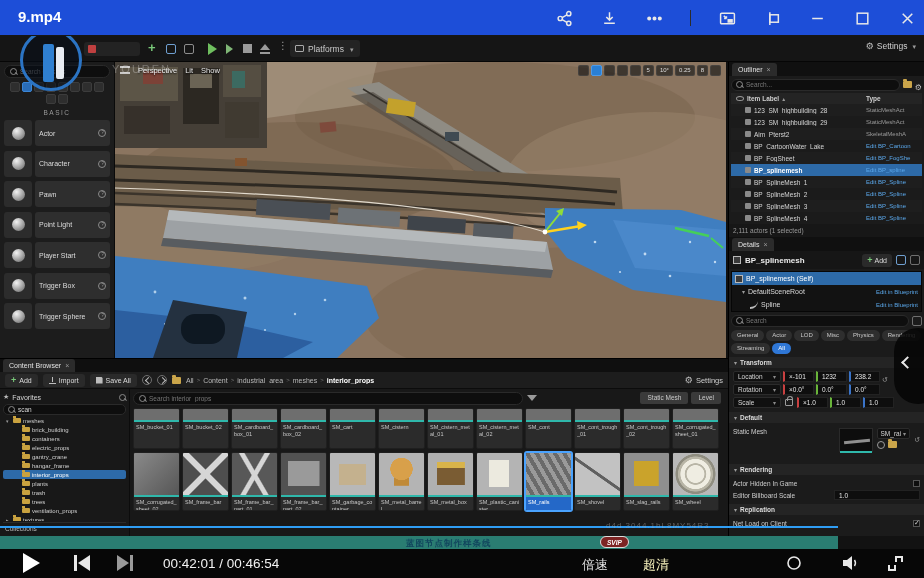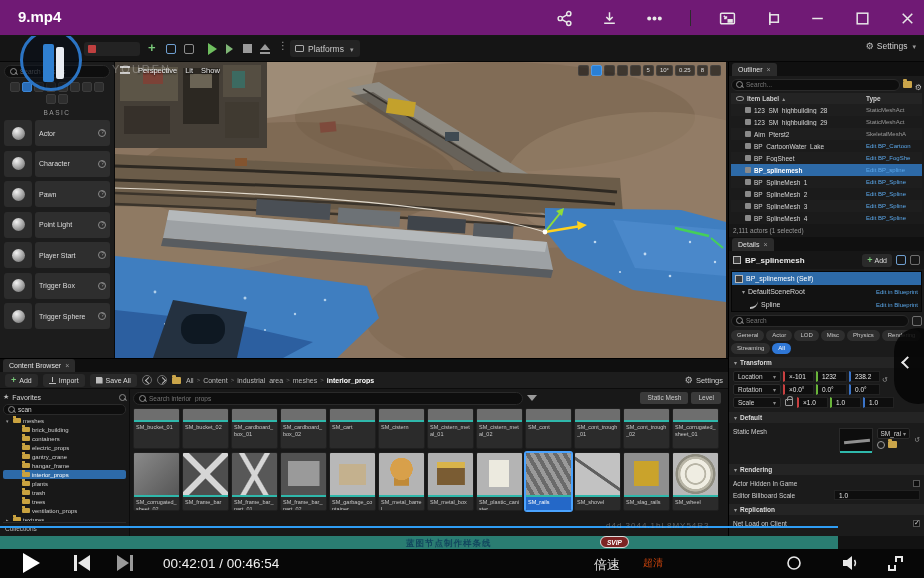--- a/index.html
+++ b/index.html
@@ -1,21 +1,21 @@
 <!DOCTYPE html>
 <html><head>
 <meta charset="utf-8">
 <style>
   html,body{margin:0;padding:0;background:#000;}
   body{font-family:"Liberation Sans","DejaVu Sans",sans-serif;}
   .stage{position:relative;width:924px;height:578px;background:#000;overflow:hidden;}
   .stage *{box-sizing:border-box;}
 
   
-  .titlebar{position:absolute;left:0;top:0;width:924px;height:36px;background:#701a75;z-index:90;border-bottom:1px solid #161616;}
+  .titlebar{position:absolute;left:0;top:0;width:924px;height:36px;background:#1d4ed8;z-index:90;border-bottom:1px solid #161616;}
   .vtitle{position:absolute;left:18px;top:8px;font-size:15px;font-weight:bold;color:#fff;}
   .tb-icons{position:absolute;right:8px;top:0;height:36px;display:flex;align-items:center;gap:27px;}
   .tbi{width:18px;height:18px;display:inline-flex;align-items:center;justify-content:center;cursor:pointer;}
   .tbi svg{width:17px;height:17px;stroke:#e8e8e8;fill:none;stroke-width:1.4;}
   .tb-sep{width:1px;height:16px;background:#2c2c2c;}
 
   
   .video{position:absolute;left:0;top:36px;width:924px;height:500px;background:#111;overflow:hidden;}
 
   
@@ -223,22 +223,22 @@
   .chapter{position:absolute;left:406px;top:2px;font-size:8.5px;font-weight:bold;letter-spacing:1px;color:rgba(13,60,90,.85);z-index:61;}
   .svip{position:absolute;left:600px;top:0px;height:12px;line-height:11px;padding:0 6px;background:#7d2424;border:1px solid #ddd;border-radius:7px;font-size:6.5px;font-weight:bold;font-style:italic;color:#fff;z-index:62;}
 
   
   .controls{position:absolute;left:0;top:549px;width:924px;height:29px;background:#070707;z-index:60;}
   .ctl{position:absolute;cursor:pointer;}
   .c-play{left:20px;top:3px;}
   .c-prev{left:74px;top:6px;}
   .c-next{left:116px;top:6px;}
   .c-time{left:163px;top:7px;font-size:13.5px;color:#f2f2f2;cursor:default;}
-  .c-speed{left:582px;top:7px;font-size:13px;color:#e8e8e8;margin-left:12px;}
-  .c-qual{left:643px;top:7px;font-size:10px;color:#c2410c;}
+  .c-speed{left:582px;top:7px;font-size:13px;color:#e8e8e8;}
+  .c-qual{left:643px;top:7px;font-size:13px;color:#fef9c3;}
   .c-ring{left:786px;top:6px;}
   .c-vol{left:843px;top:6px;}
   .c-fs{left:888px;top:7px;width:15px;height:15px;}
   .c-fs::before{content:"";position:absolute;left:0;top:0;width:4px;height:4px;border-left:2px solid #e8e8e8;border-top:2px solid #e8e8e8;}
   .c-fs::after{content:"";position:absolute;right:0;bottom:0;width:4px;height:4px;border-right:2px solid #e8e8e8;border-bottom:2px solid #e8e8e8;}
   .fs2::before{content:"";position:absolute;right:0;top:0;width:4px;height:4px;border-right:2px solid #e8e8e8;border-top:2px solid #e8e8e8;left:auto;}
   .fs2::after{content:"";position:absolute;left:0;bottom:0;width:4px;height:4px;border-left:2px solid #e8e8e8;border-bottom:2px solid #e8e8e8;right:auto;}
 
   .site-wm{position:absolute;right:2px;bottom:0px;font-size:33px;font-weight:bold;letter-spacing:3px;color:#ff5577;-webkit-text-stroke:1.3px #fff;z-index:120;white-space:nowrap;}
 </style>

